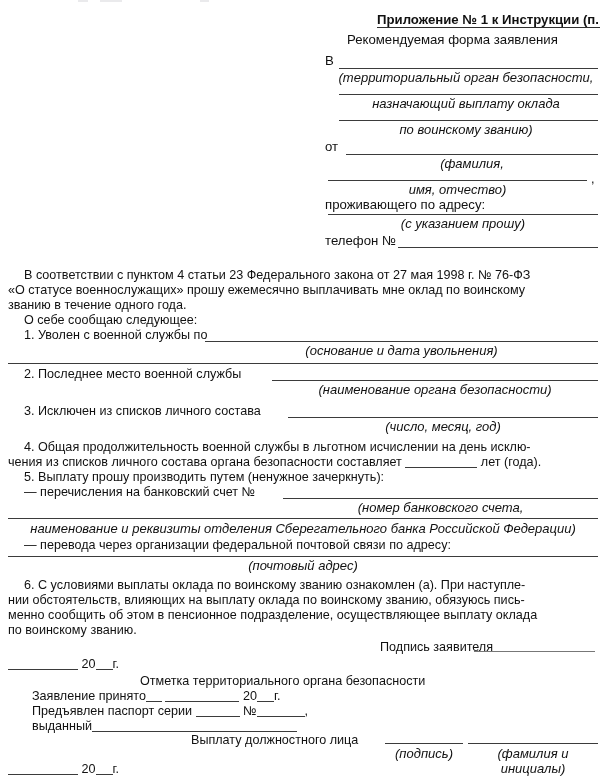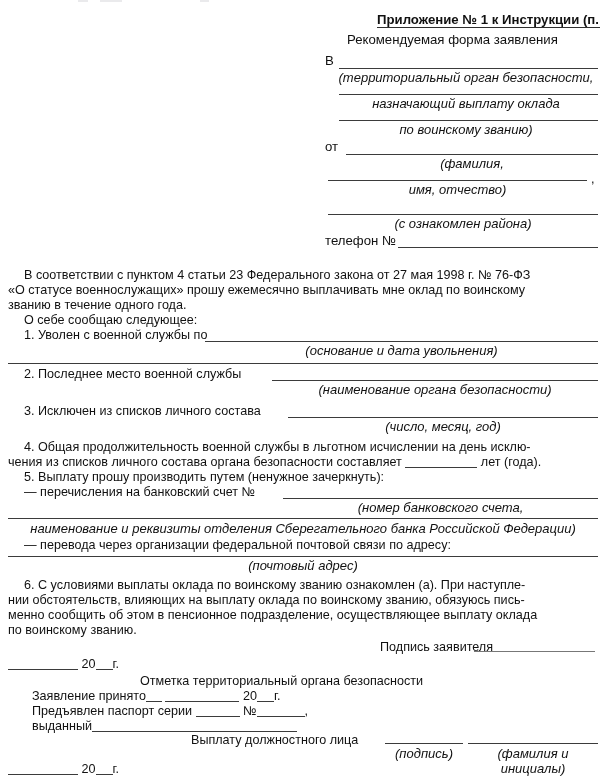--- a/index.html
+++ b/index.html
@@ -89,22 +89,23 @@
   <div class="abs ital" style="left:334px; top:122px; width:264px; text-align:center;">по воинскому званию)</div>
 
   <div class="abs hdr-line" style="left:325px; top:140px;">от</div>
   <div class="rule" style="left:346px; top:154px; width:252px;"></div>
   <div class="abs ital" style="left:346px; top:156px; width:252px; text-align:center;">(фамилия,</div>
 
   <div class="rule" style="left:328px; top:180px; width:259px;"></div>
   <div class="abs t" style="left:591px; top:173px;">,</div>
   <div class="abs ital" style="left:328px; top:182px; width:259px; text-align:center;">имя, отчество)</div>
 
+  <div class="abs hdr-line" style="left:325px; top:198px;">проживающего по адресу:</div>
   <div class="rule" style="left:328px; top:214px; width:270px;"></div>
-  <div class="abs ital" style="left:328px; top:216px; width:270px; text-align:center;">(с ознакомлен района)</div>
+  <div class="abs ital" style="left:328px; top:216px; width:270px; text-align:center;">(с указанием прошу)</div>
 
   <div class="abs hdr-line" style="left:325px; top:234px;">телефон №</div>
   <div class="rule" style="left:398px; top:247px; width:200px;"></div>
 
 
   <div class="abs body-text" style="left:24px; top:268px;">В соответствии с пунктом 4 статьи 23 Федерального закона от 27 мая 1998 г. № 76-ФЗ</div>
   <div class="abs body-text" style="left:8px; top:283px;">«О статусе военнослужащих» прошу ежемесячно выплачивать мне оклад по воинскому</div>
   <div class="abs body-text" style="left:8px; top:298px;">званию в течение одного года.</div>
   <div class="abs body-text" style="left:24px; top:313px;">О себе сообщаю следующее:</div>
 
@@ -148,21 +149,21 @@
   <div class="abs body-text" style="left:8px; top:623px;">по воинскому званию.</div>
 
   <div class="abs body-text" style="left:380px; top:640px;">Подпись заявителя</div>
   <div class="rule light" style="left:474px; top:651px; width:121px;"></div>
 
   <div class="abs body-text nowrap" style="left:8px; top:657px;">
     <span class="blank" style="width:70px;"></span>
     <span>20</span><span class="blank" style="width:17px;"></span><span>г.</span>
   </div>
 
-  <div class="abs body-text" style="left:140px; top:674px;">Отметка территориальный органа безопасности</div>
+  <div class="abs body-text" style="left:140px; top:674px;">Отметка территориального органа безопасности</div>
 
   <div class="abs body-text nowrap" style="left:32px; top:689px;">
     <span>Заявление принято</span><span class="blank" style="width:16px;"></span>
     <span class="blank" style="width:74px;"></span>
     <span>20</span><span class="blank" style="width:17px;"></span><span>г.</span>
   </div>
 
   <div class="abs body-text nowrap" style="left:32px; top:704px;">
     <span>Предъявлен паспорт серии</span>
     <span class="blank" style="width:44px;"></span>

